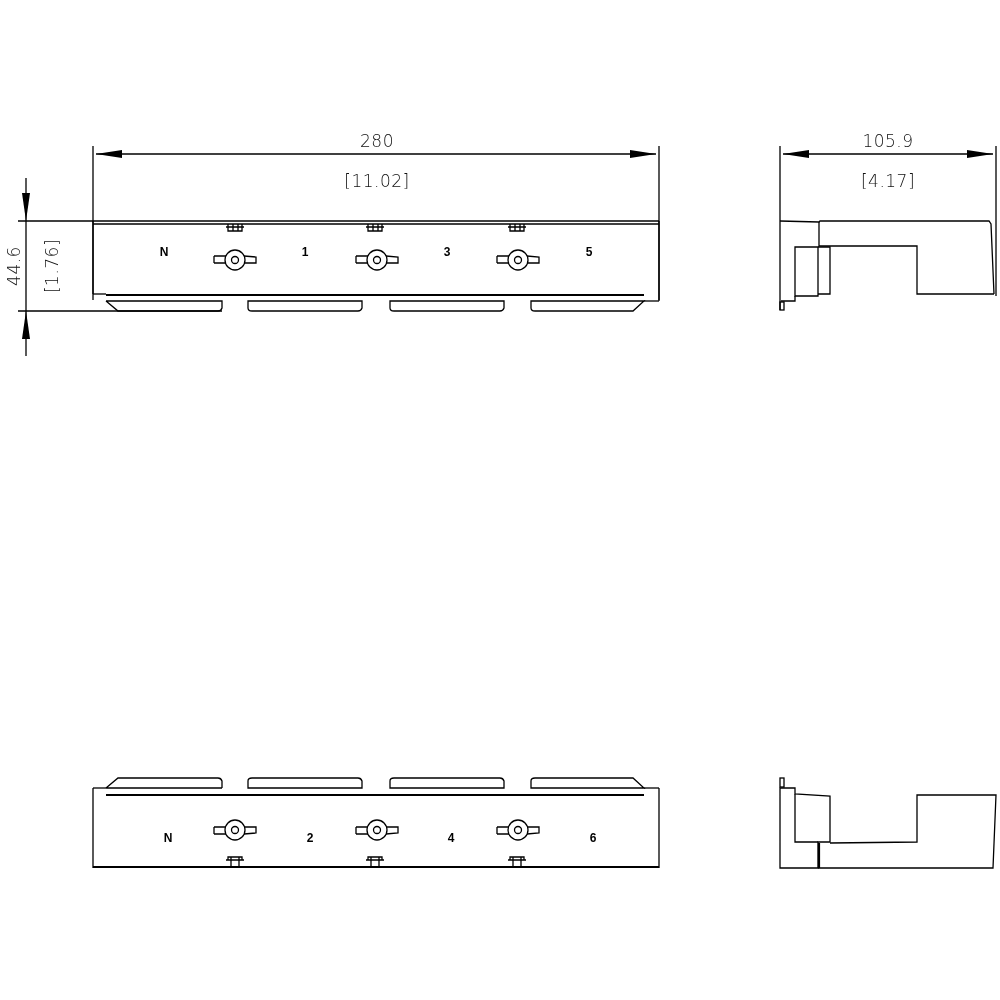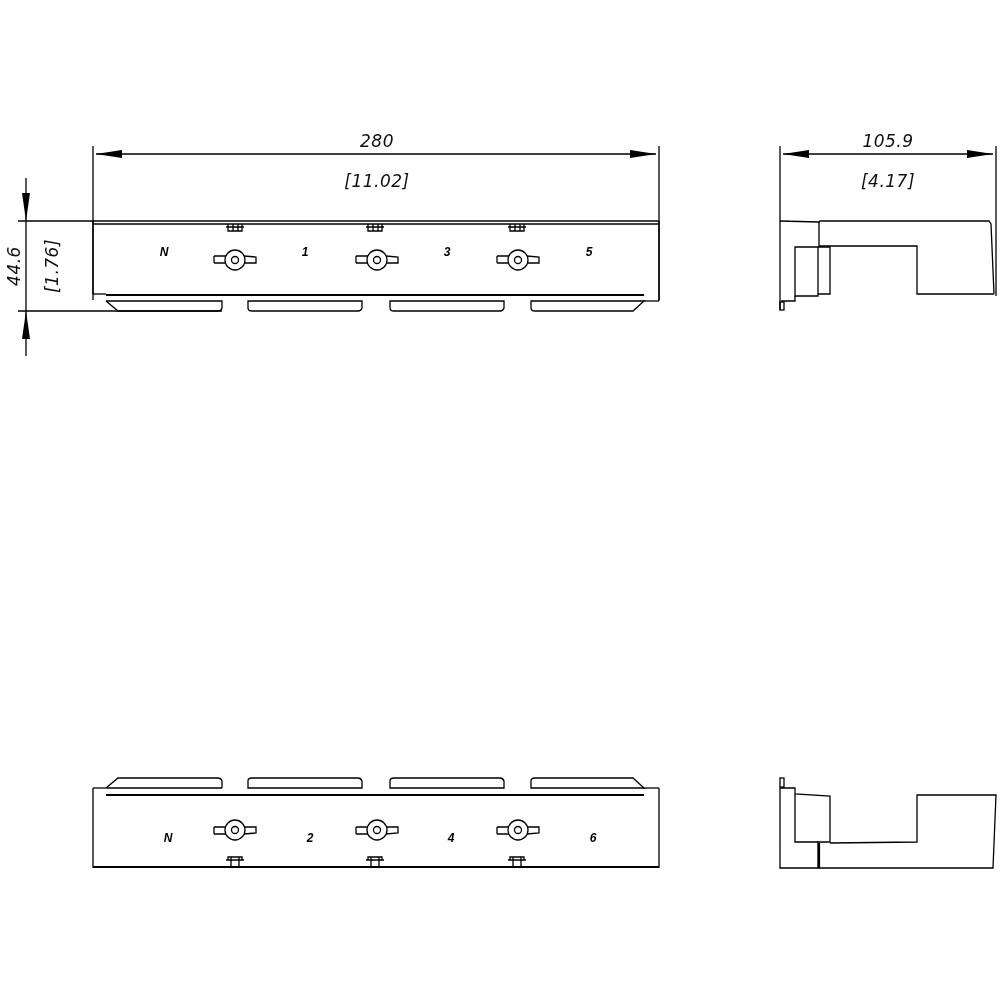--- a/index.html
+++ b/index.html
@@ -1,16 +1,16 @@
 <!DOCTYPE html>
 <html><head>
 <meta charset="utf-8">
 <style>
   html,body{margin:0;padding:0;background:#ffffff;}
-  #canvas{position:relative;width:1000px;height:1000px;background:#fff;overflow:hidden;font-style:italic;}
+  #canvas{position:relative;width:1000px;height:1000px;background:#fff;overflow:hidden;}
   svg{position:absolute;left:0;top:0;}
   .ln{stroke:#000;stroke-width:1.3;fill:none;}
   .thick{stroke:#000;stroke-width:2.2;fill:none;}
   .dimtxt{font-family:"DejaVu Sans",sans-serif;font-size:17px;fill:#111;font-weight:200;letter-spacing:0.5px;}
   .lbl{font-family:"Liberation Sans",sans-serif;font-size:12px;font-weight:bold;fill:#000;}
   .arrow{fill:#000;}
 </style>
 </head>
 <body>
 

